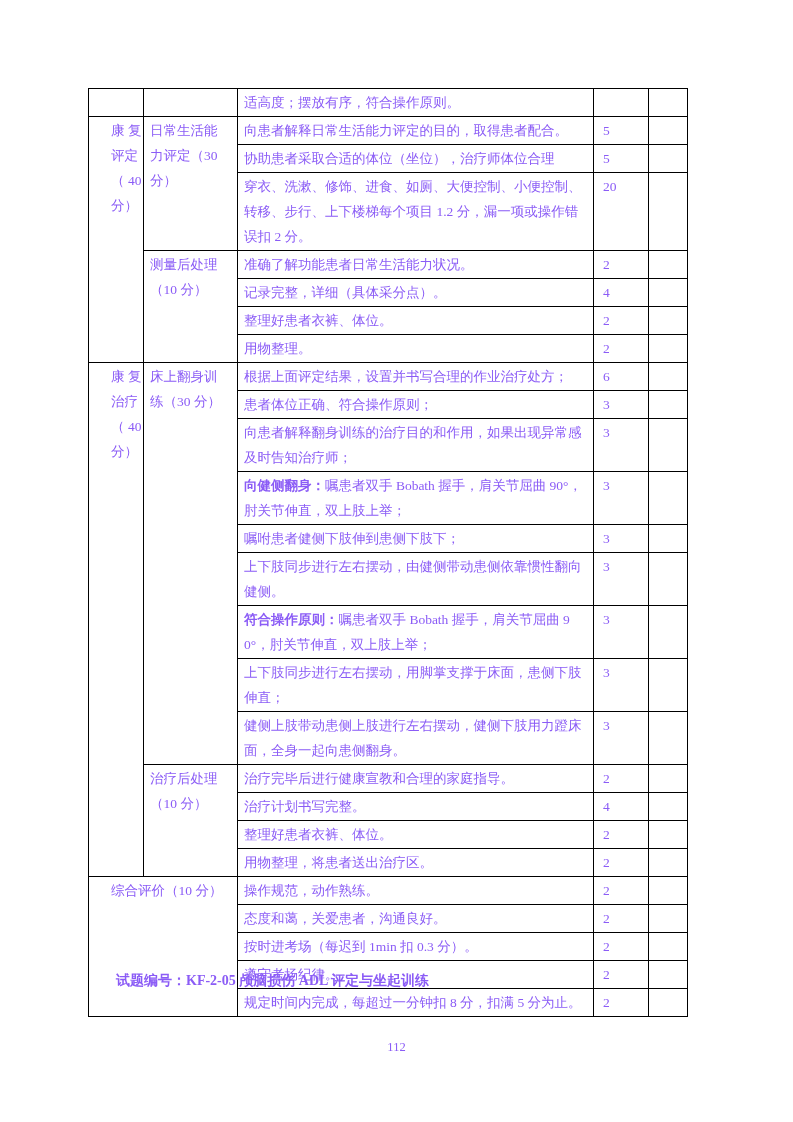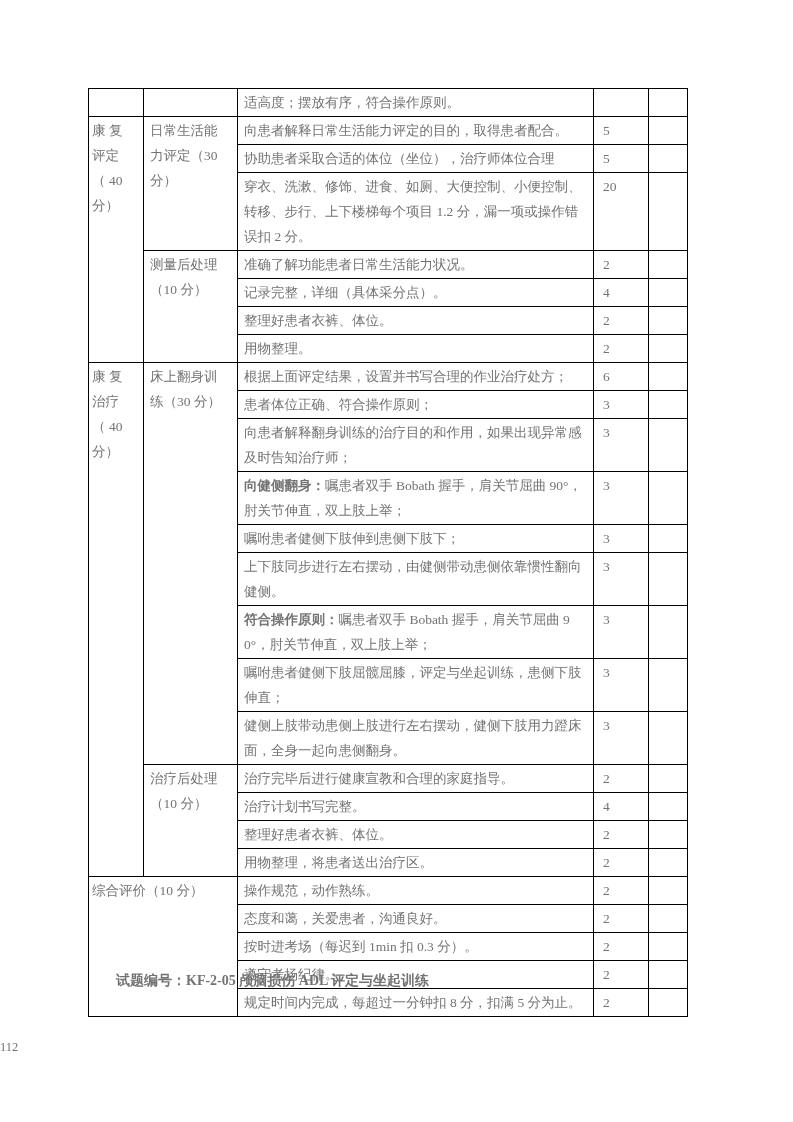--- a/index.html
+++ b/index.html
@@ -2,56 +2,56 @@
 <html><head>
 <meta charset="utf-8">
 <style>
   html, body { margin: 0; padding: 0; background: #ffffff; }
   .page {
     position: relative;
     width: 793px;
     height: 1122px;
     background: #ffffff;
     font-family: "Liberation Serif", "DejaVu Serif", serif;
-    color: #737373;
+    color: #8b5cf6;
     overflow: hidden;
   }
   table.rubric {
     position: absolute;
     left: 88px;
     top: 88px;
     width: 599px;
     border-collapse: collapse;
     table-layout: fixed;
   }
   .rubric td {
     border: 1px solid #000;
     font-size: 13.5px;
     line-height: 25px;
     padding: 1px 6px;
     vertical-align: top;
     word-break: break-all;
   }
-  .rubric td.c1 { padding-left: 3px; }
+  .rubric td.c1 { padding-left: 22px; }
   .rubric td.c4 { padding-left: 9px; }
   .rubric td.cat div, .rubric td.grp div { white-space: pre; }
   .footer-title {
     position: absolute;
     left: 116px;
     top: 972px;
     margin: 0;
     font-size: 14px;
     font-weight: bold;
   }
   .page-number {
     position: absolute;
     left: 0;
     top: 1040px;
     width: 100%;
-    text-align: left;
+    text-align: center;
     font-size: 12.5px;
   }
 </style>
 </head>
 <body>
 
 <div class="page">
   <table class="rubric">
     <colgroup>
       <col style="width:55px">
@@ -157,21 +157,21 @@
           <td class="c3">上下肢同步进行左右摆动，由健侧带动患侧依靠惯性翻向健侧。</td>
           <td class="c4">3</td>
           <td class="c5"></td>
         </tr>
         <tr>
           <td class="c3"><b>符合操作原则：</b>嘱患者双手 Bobath 握手，肩关节屈曲 90°，肘关节伸直，双上肢上举；</td>
           <td class="c4">3</td>
           <td class="c5"></td>
         </tr>
         <tr>
-          <td class="c3">嘱咐患者健侧下肢屈髋屈膝，评定与坐起训练，患侧下肢伸直；</td>
+          <td class="c3">上下肢同步进行左右摆动，用脚掌支撑于床面，患侧下肢伸直；</td>
           <td class="c4">3</td>
           <td class="c5"></td>
         </tr>
         <tr>
           <td class="c3">健侧上肢带动患侧上肢进行左右摆动，健侧下肢用力蹬床面，全身一起向患侧翻身。</td>
           <td class="c4">3</td>
           <td class="c5"></td>
         </tr>
         <tr>
           <td class="c2 grp" rowspan="4">

